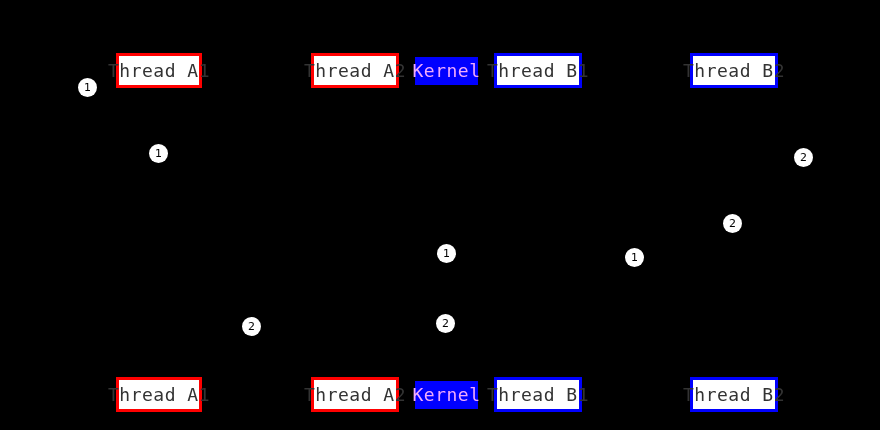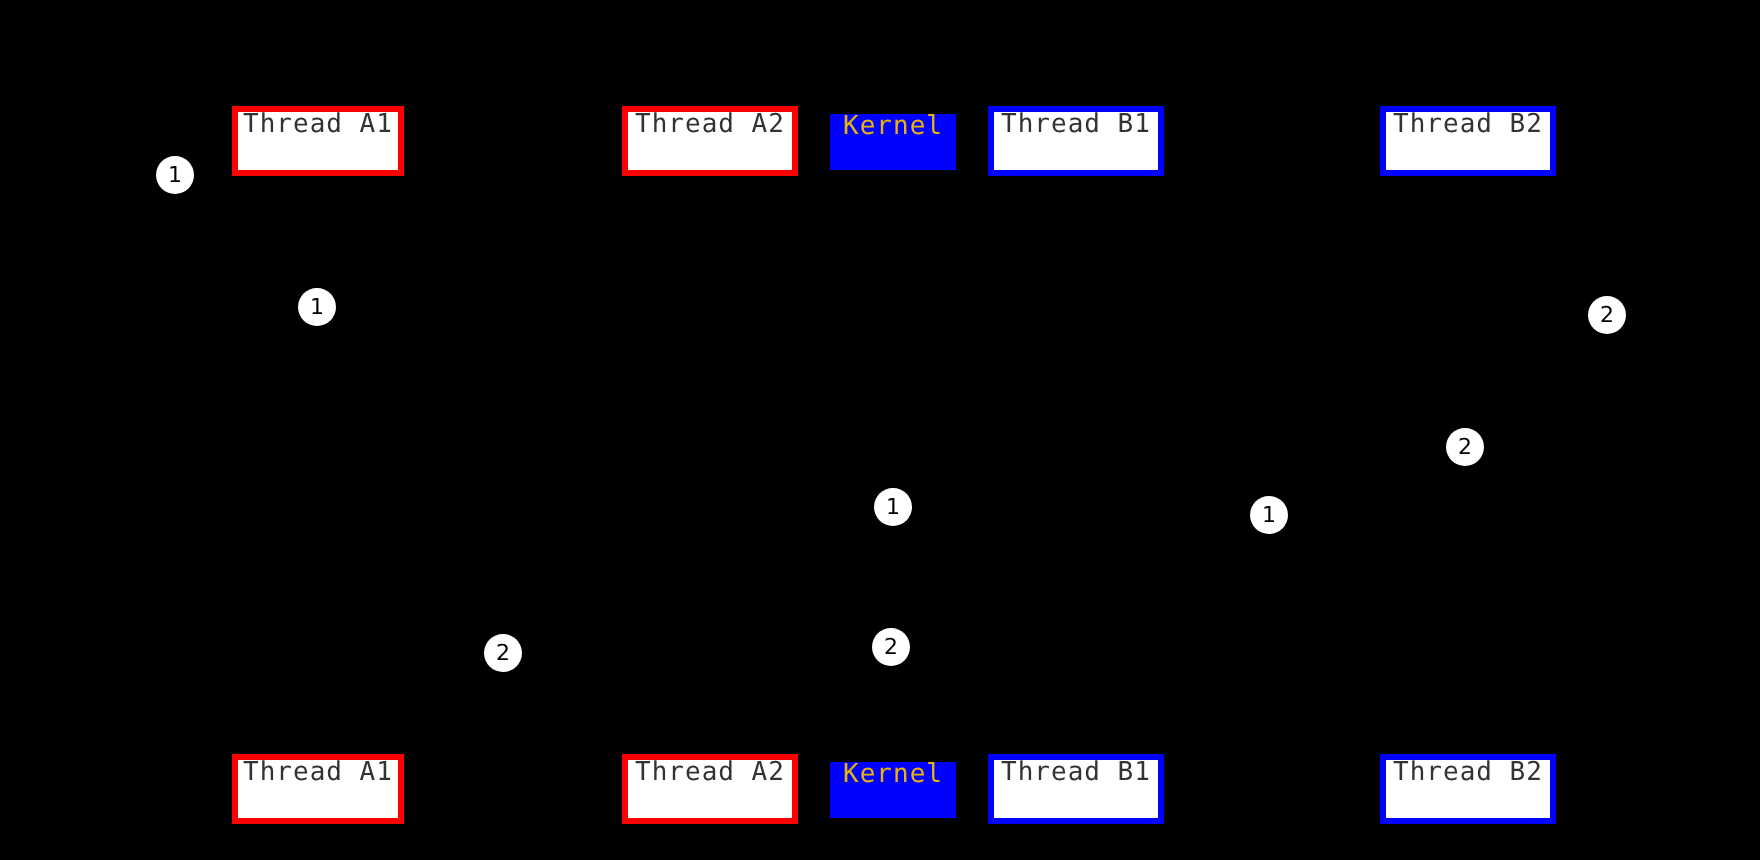--- a/index.html
+++ b/index.html
@@ -19,41 +19,42 @@
   }
   .lifeline {
     position: absolute;
     width: 1px;
     background: #000000;
   }
   .participant {
     position: absolute;
     box-sizing: border-box;
     display: flex;
+    align-items: center;
     justify-content: center;
     font-family: "DejaVu Sans Mono", monospace;
-    font-size: 13px;
+    font-size: 18px;
     letter-spacing: 0.5px;
     white-space: nowrap;
     line-height: 1;
   }
   .participant.thread-a {
     background: #ffffff;
     border: 3px solid #ff0000;
     color: #333333;
   }
   .participant.thread-b {
     background: #ffffff;
     border: 3px solid #0000ff;
     color: #333333;
   }
   .participant.kernel {
     background: #0000ff;
     border: 0 solid #0000ff;
-    color: #eab308;
+    color: #f0abfc;
   }
   .stub {
     position: absolute;
     width: 2px;
     height: 4px;
     background: #000000;
   }
   .badge {
     position: absolute;
     width: 19px;

